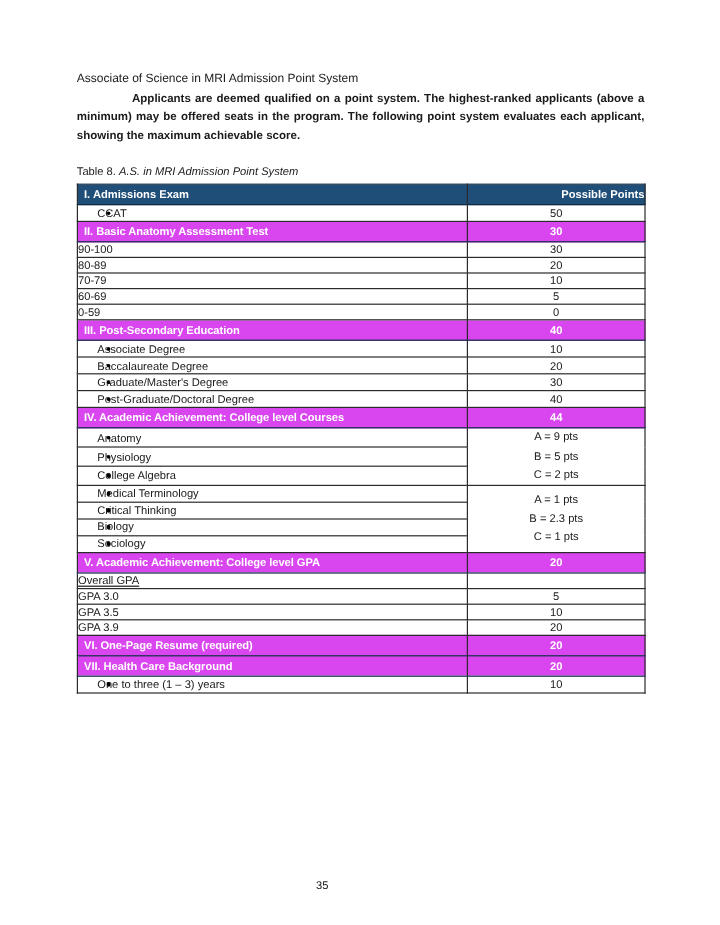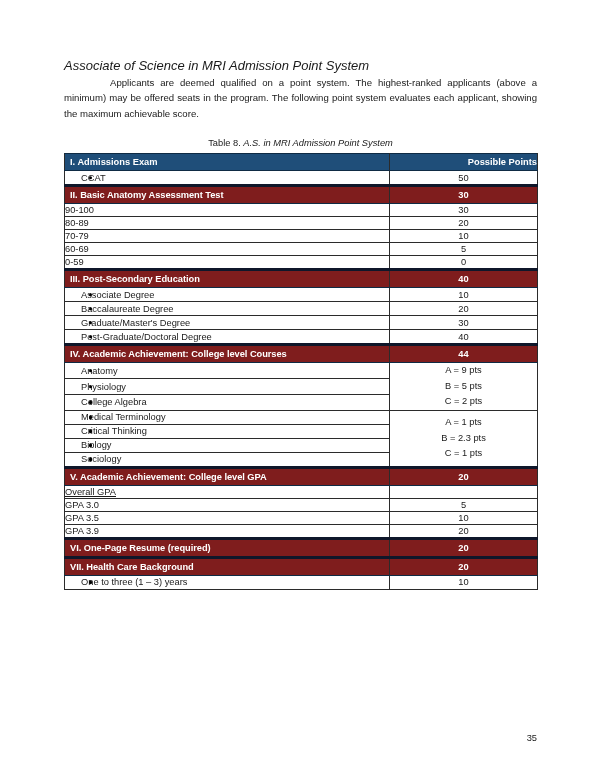--- a/index.html
+++ b/index.html
@@ -35,40 +35,39 @@
     line-height: 15.6px;
     text-align: justify;
     text-indent: 46px;
     margin: 0;
     color: #1a1a1a;
   }
   .para.cont {
     text-indent: 46px;
   }
   .heading-italic {
-    font-size: 13px;
-    font-style: italic;
+    font-size: 10px;
     line-height: 15.6px;
     margin: 0;
     padding-top: 14px;
     color: #1a1a1a;
   }
   .para-block {
     padding-top: 1px;
+    font-weight: bold;
   }
 
   
   .table-caption {
     font-size: 9.3px;
     line-height: 14px;
     margin: 0;
     padding-top: 15px;
     padding-bottom: 3px;
     color: #1a1a1a;
-    text-align: center;
   }
   .table-caption .cap-italic {
     font-style: italic;
   }
 
   
   table.pts {
     border-collapse: collapse;
     width: 473px;
     table-layout: fixed;
@@ -79,24 +78,24 @@
     padding: 0;
     font-size: 9.3px;
     color: #1a1a1a;
     vertical-align: middle;
   }
   col.c1 { width: 325px; }
   col.c2 { width: 148px; }
 
   
   tr.section > td {
-    background: #7f1d1d;
+    background: #d946ef;
     color: #ffffff;
     font-weight: bold;
-    border-top: 3px solid #0f172a;
+    border-top: 1px solid #0f172a;
     border-bottom: 1px solid #0f2b44;
   }
   tr.section td.lbl {
     padding: 3px 0 3px 5px;
     font-size: 9.3px;
     letter-spacing: -0.05px;
   }
   tr.section td.val {
     text-align: center;
     font-size: 9.3px;
@@ -167,21 +166,21 @@
     line-height: 15.5px;
   }
   td.merged-val .ln { display: block; }
 
   
   .page-number {
     position: absolute;
     left: 0;
     top: 733px;
     width: 537px;
-    text-align: right;
+    text-align: center;
     font-size: 9.3px;
     color: #1a1a1a;
   }
 </style>
 </head>
 <body>
 
 <div class="page">
   <div class="content">
 

